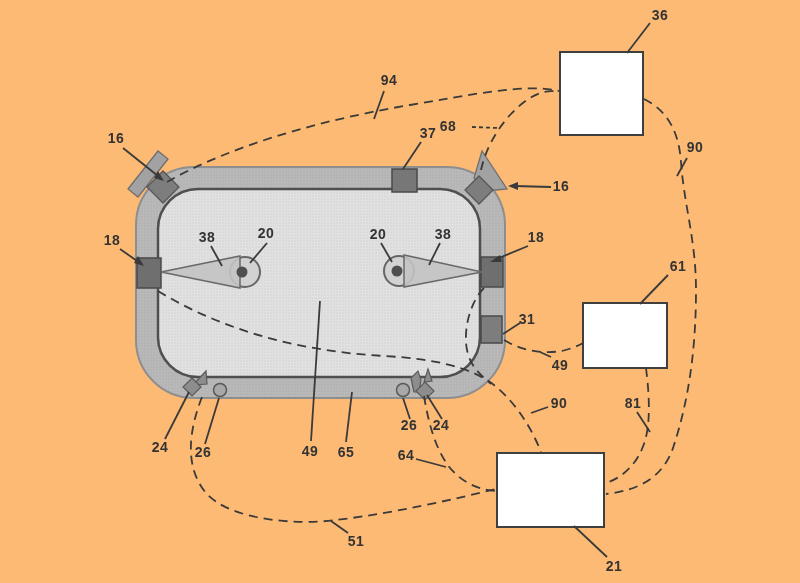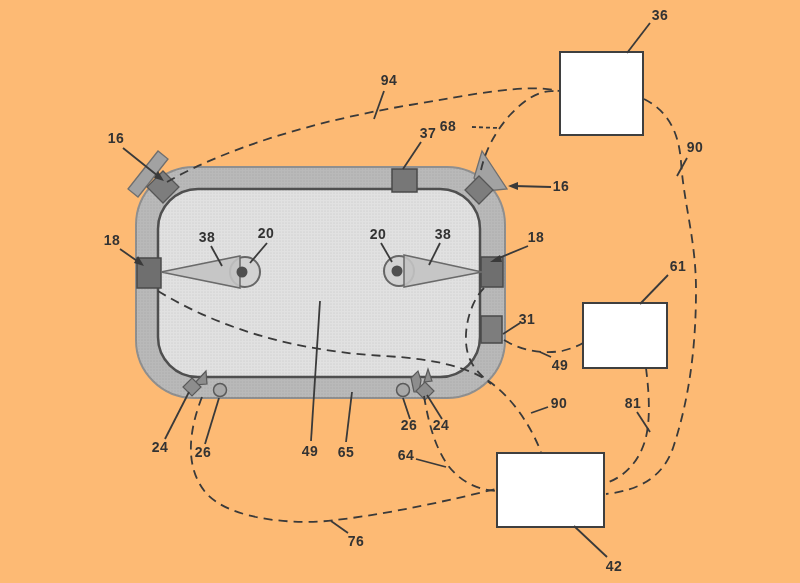--- a/index.html
+++ b/index.html
@@ -144,17 +144,17 @@
     <span class="ref-label" style="left:560px;top:365px">49</span>
     <span class="ref-label" style="left:559px;top:403px">90</span>
     <span class="ref-label" style="left:633px;top:403px">81</span>
     <span class="ref-label" style="left:160px;top:447px">24</span>
     <span class="ref-label" style="left:203px;top:452px">26</span>
     <span class="ref-label" style="left:310px;top:451px">49</span>
     <span class="ref-label" style="left:346px;top:452px">65</span>
     <span class="ref-label" style="left:409px;top:425px">26</span>
     <span class="ref-label" style="left:441px;top:425px">24</span>
     <span class="ref-label" style="left:406px;top:455px">64</span>
-    <span class="ref-label" style="left:356px;top:541px">76</span>
-    <span class="ref-label" style="left:614px;top:566px">42</span>
+    <span class="ref-label" style="left:356px;top:541px">51</span>
+    <span class="ref-label" style="left:614px;top:566px">21</span>
   </div>
 
 </div>
 
 </body></html>

